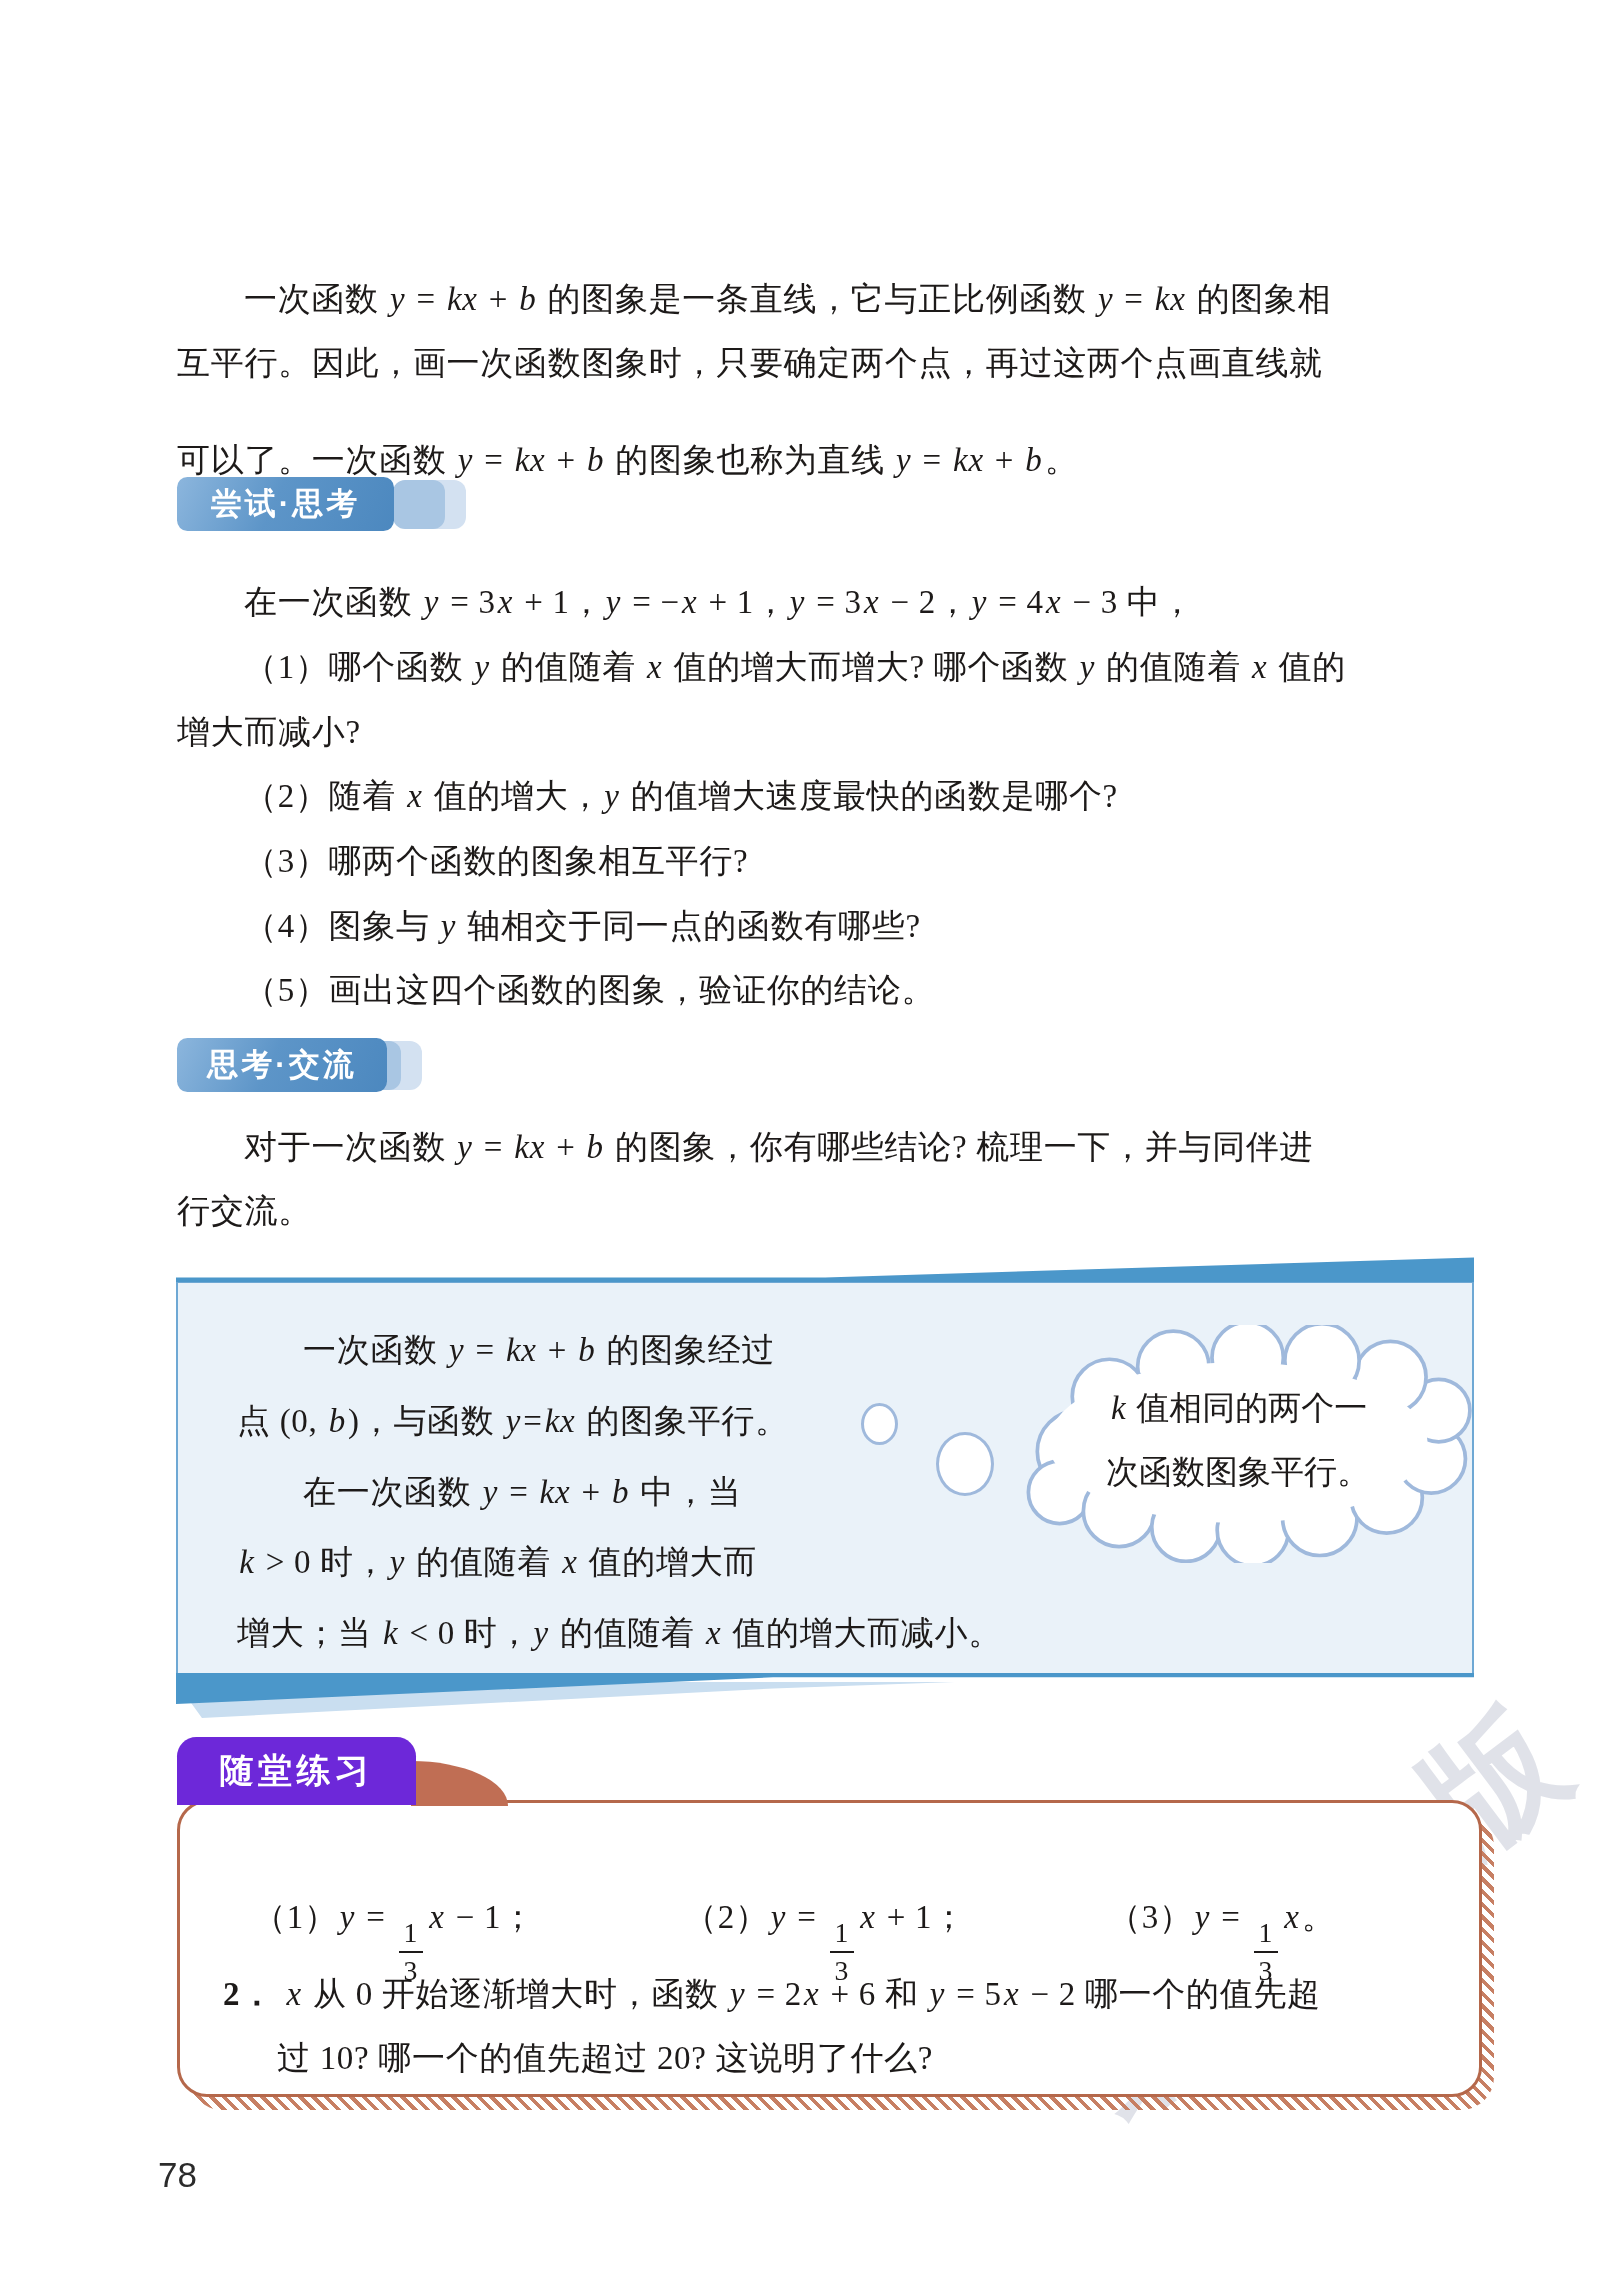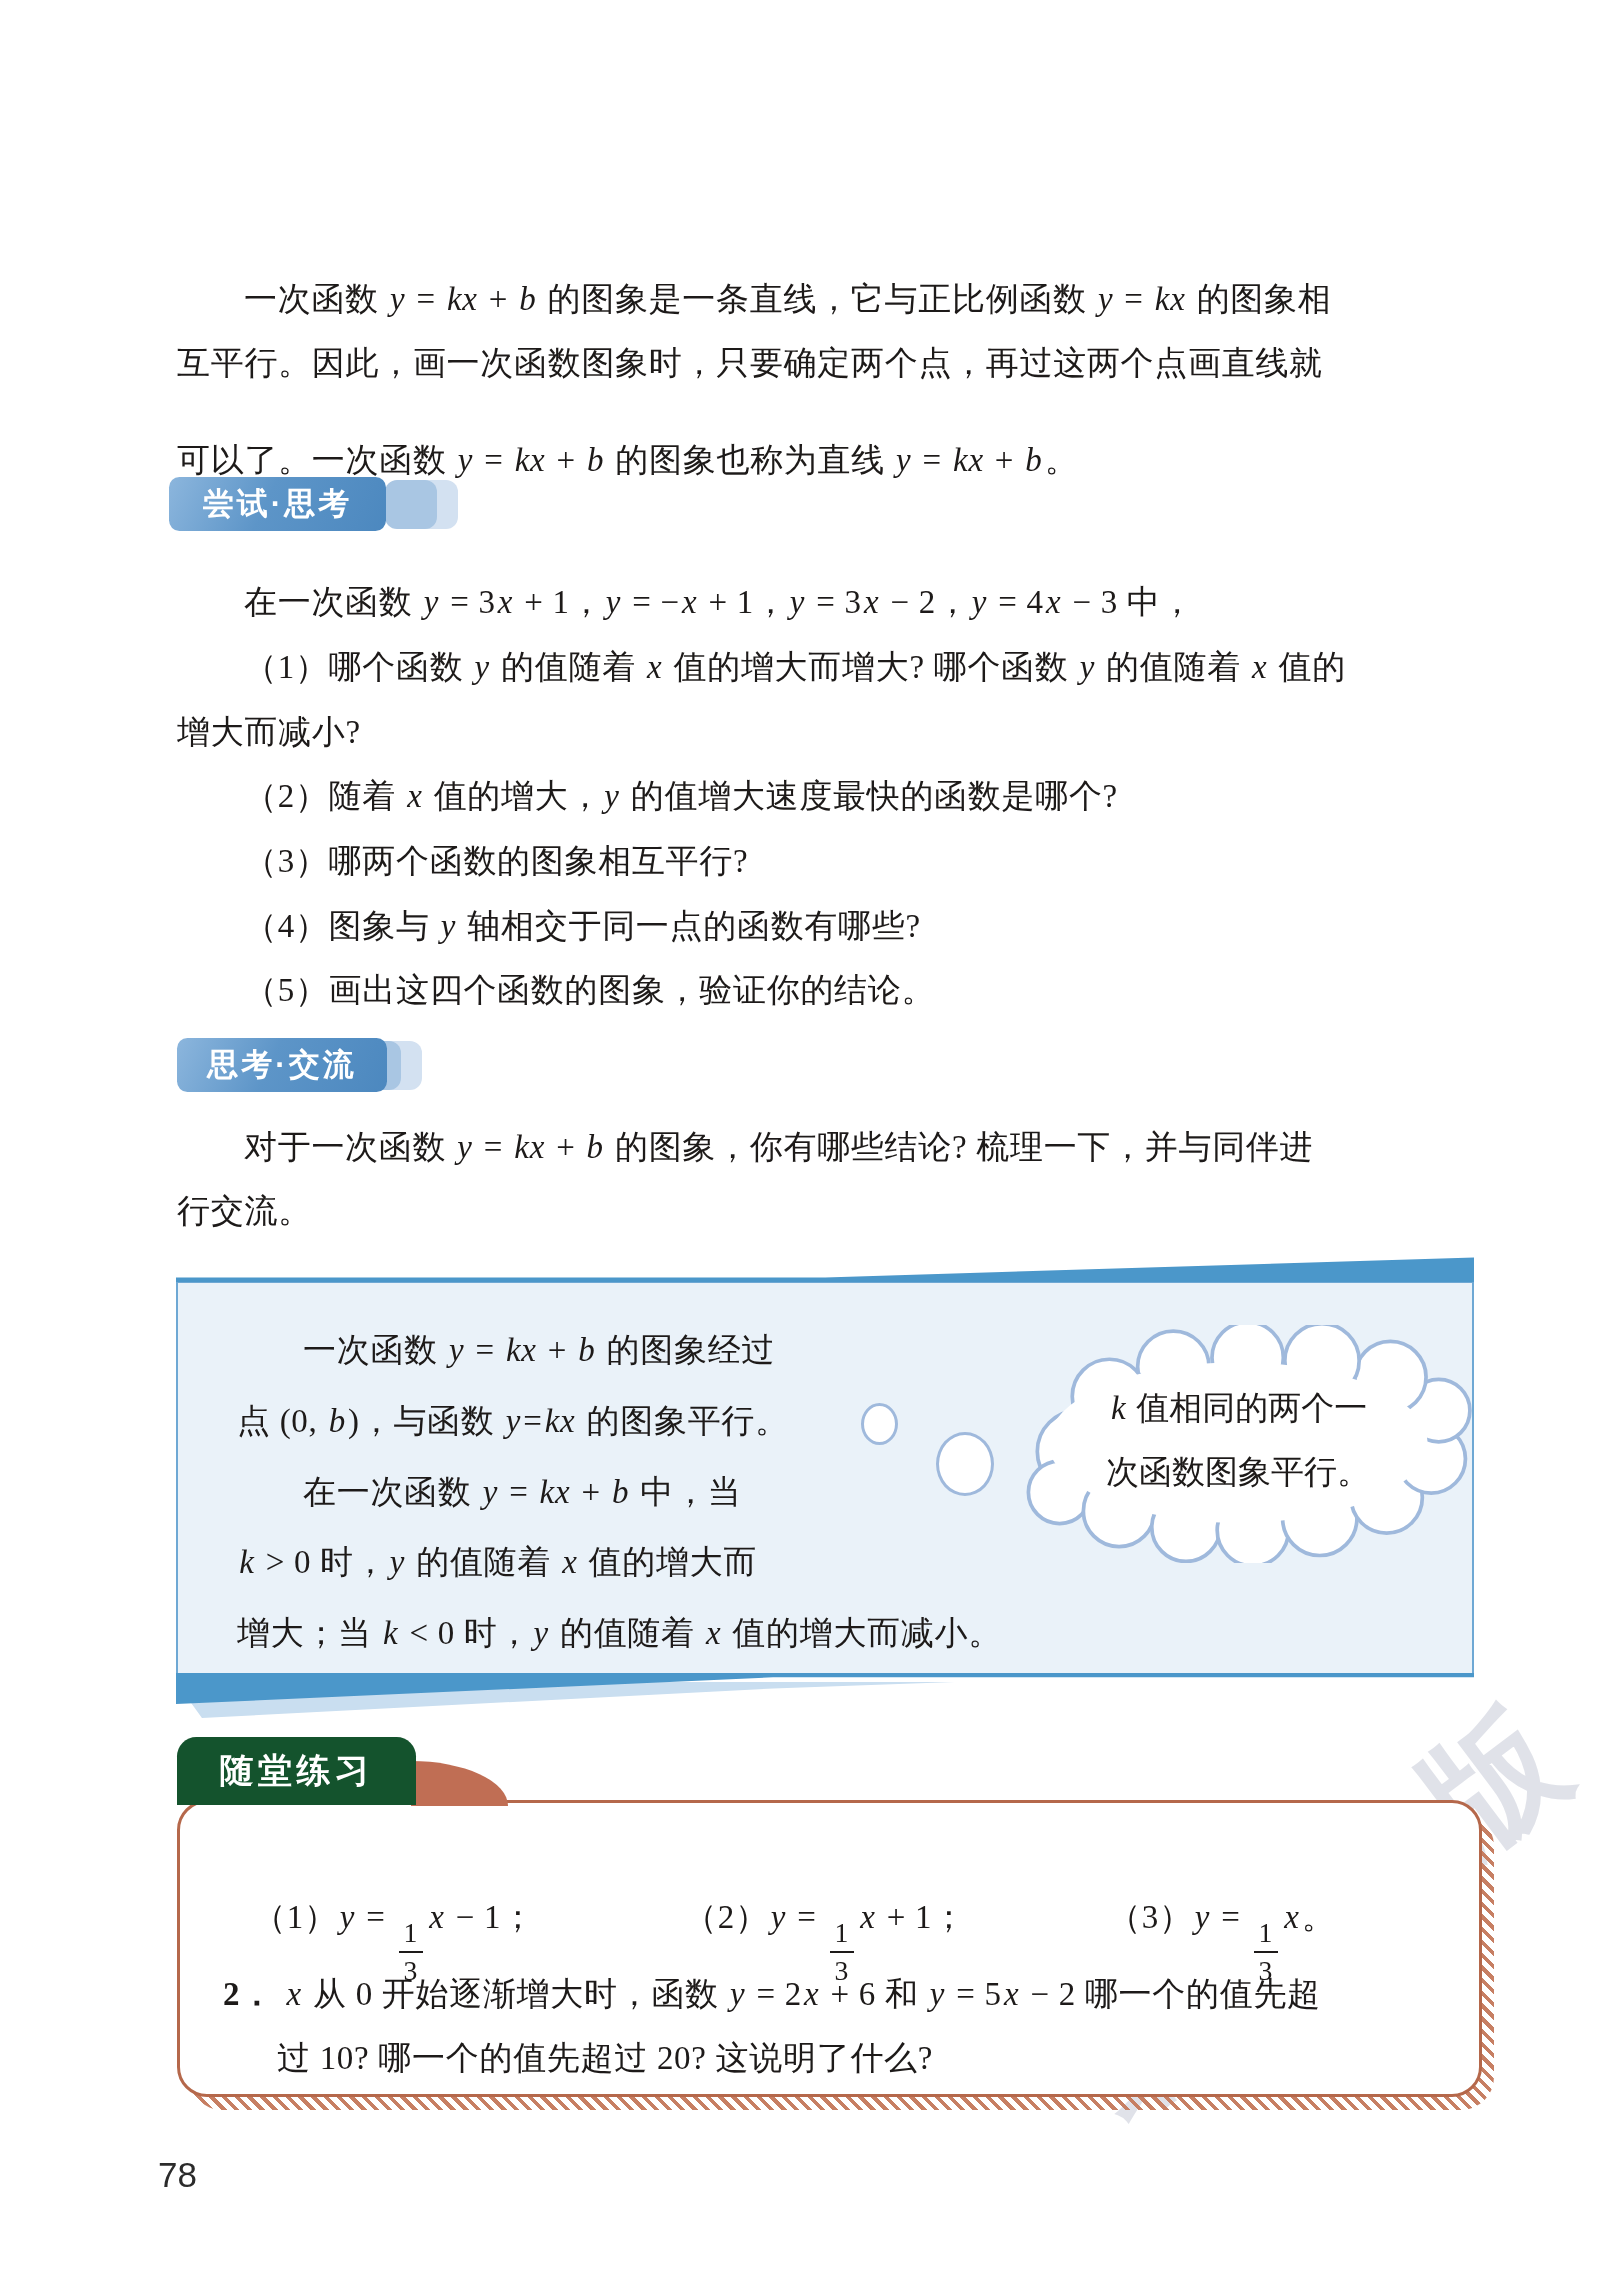--- a/index.html
+++ b/index.html
@@ -36,21 +36,21 @@
     clip-path:polygon(0 0,100% 0,100% 14%,46% 14%,0 100%);}
   .band-bot-echo{top:1682px;height:36px;background:#c9def0;z-index:1;
     clip-path:polygon(0 0,60% 0,46% 18%,2% 100%);}
   .boxline{position:absolute;font-size:33px;white-space:nowrap;z-index:3;letter-spacing:0.7px;}
   
   .cloud{position:absolute;left:989px;top:1325px;width:498px;height:238px;z-index:4;}
   .cloud svg{position:absolute;left:0;top:0;}
   .cloud-line{position:absolute;left:0;right:0;text-align:center;font-size:33px;white-space:nowrap;z-index:5;}
   .bubble{position:absolute;border:3px solid #9fb9dc;border-radius:50%;background:#fff;z-index:4;}
   
-  .ptab{position:absolute;left:177px;top:1737px;width:239px;height:68px;background:#14532d;
+  .ptab{position:absolute;left:177px;top:1737px;width:239px;height:68px;background:#6d28d9;
     border-radius:19.3px 19.3px 0 0;color:#fff;font-family:"Liberation Sans",sans-serif;
     font-weight:bold;font-size:34px;display:flex;align-items:center;justify-content:center;
     letter-spacing:4.5px;z-index:4;}
   .ptab-flare{position:absolute;left:411px;top:1761px;width:97px;height:45px;background:#c06e54;
     border-radius:0 100% 0 0;z-index:3;}
   .pbox-hatch{position:absolute;left:189px;top:1813px;width:1305px;height:297px;border-radius:33px;
     background:repeating-linear-gradient(45deg,transparent 0 5.2px,#c77f63 5.2px 9px);z-index:1;}
   .pbox{position:absolute;left:177px;top:1800px;width:1305px;height:297px;background:#fff;
     border:3.7px solid #b5684b;border-radius:30px;box-sizing:border-box;z-index:2;}
   .pline{position:absolute;font-size:33px;white-space:nowrap;z-index:5;letter-spacing:0.7px;}
@@ -71,21 +71,21 @@
 
 <div class="page">
 
   <div class="watermark">北师大版</div>
 
 
   <div class="tline" style="left:244px;top:277px;"><span>一次函数 </span><span class="mvar">y</span><span> = </span><span class="mvar">kx</span><span> + </span><span class="mvar">b</span><span> 的图象是一条直线，它与正比例函数 </span><span class="mvar">y</span><span> = </span><span class="mvar">kx</span><span> 的图象相</span></div>
   <div class="tline" style="left:177px;top:341px;"><span>互平行。因此，画一次函数图象时，只要确定两个点，再过这两个点画直线就</span></div>
   <div class="tline" style="left:177px;top:418px;margin-top:20px;"><span>可以了。一次函数 </span><span class="mvar">y</span><span> = </span><span class="mvar">kx</span><span> + </span><span class="mvar">b</span><span> 的图象也称为直线 </span><span class="mvar">y</span><span> = </span><span class="mvar">kx</span><span> + </span><span class="mvar">b</span><span>。</span></div>
 
-  <div class="badge-wrap" style="left:169px;top:477px;width:246px;height:54px;">
+  <div class="badge-wrap" style="left:177px;top:477px;width:246px;height:54px;">
     <div class="echo2" style="right:-43px;"></div>
     <div class="echo1" style="right:-22px;"></div>
     <div class="badge-blue" style="left:0;top:0;width:217px;">尝试·思考</div>
   </div>
 
   <div class="tline" style="left:244px;top:580px;"><span>在一次函数 </span><span class="mvar">y</span><span> = 3</span><span class="mvar">x</span><span> + 1，</span><span class="mvar">y</span><span> = −</span><span class="mvar">x</span><span> + 1，</span><span class="mvar">y</span><span> = 3</span><span class="mvar">x</span><span> − 2，</span><span class="mvar">y</span><span> = 4</span><span class="mvar">x</span><span> − 3 中，</span></div>
   <div class="tline" style="left:244px;top:645px;"><span>（1）哪个函数 </span><span class="mvar">y</span><span> 的值随着 </span><span class="mvar">x</span><span> 值的增大而增大? 哪个函数 </span><span class="mvar">y</span><span> 的值随着 </span><span class="mvar">x</span><span> 值的</span></div>
   <div class="tline" style="left:177px;top:710px;"><span>增大而减小?</span></div>
   <div class="tline" style="left:244px;top:774px;"><span>（2）随着 </span><span class="mvar">x</span><span> 值的增大，</span><span class="mvar">y</span><span> 的值增大速度最快的函数是哪个?</span></div>
   <div class="tline" style="left:244px;top:839px;"><span>（3）哪两个函数的图象相互平行?</span></div>

